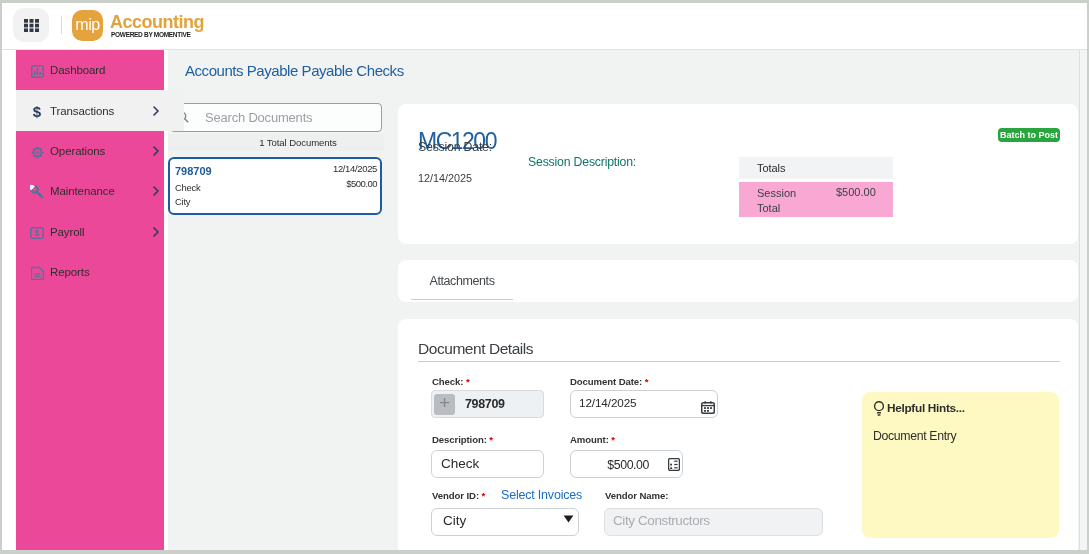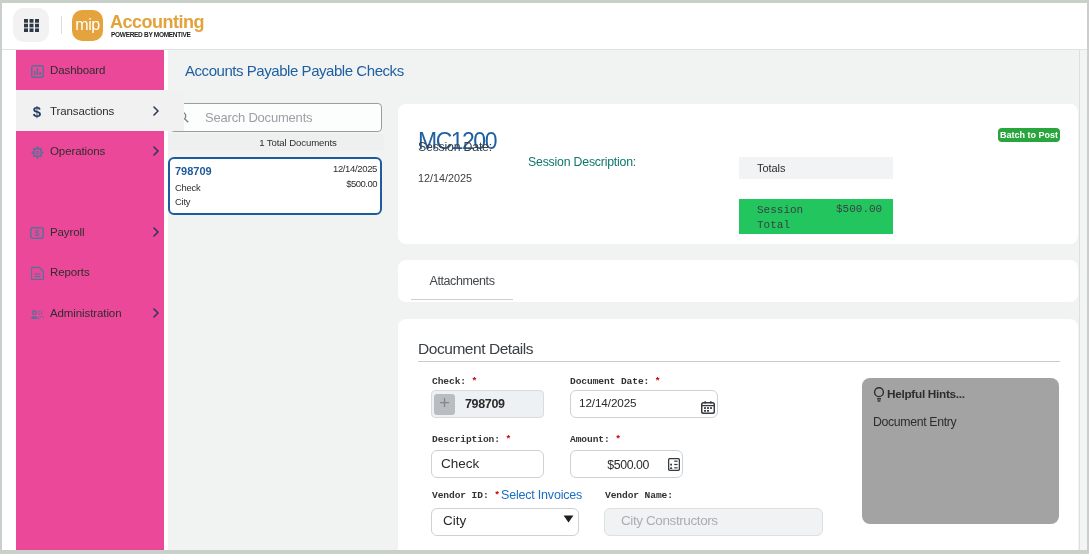--- a/index.html
+++ b/index.html
@@ -53,47 +53,47 @@
 #attcard { top:260px; height:42px; }
 #detcard { top:319px; height:235px; border-bottom-left-radius:0; border-bottom-right-radius:0; }
 
 
 #mc { left:418px; top:128px; font-size:23px; letter-spacing:-1.5px; color:#1d5f9f; z-index:3; }
 #sdlbl { left:418px; top:140px; font-size:12.3px; letter-spacing:-0.2px; color:#3c4043; z-index:3; }
 #sdval { left:418px; top:172px; font-size:10.8px; letter-spacing:0px; color:#3c4043; z-index:3; }
 #sdesc { left:528px; top:155px; font-size:12.3px; letter-spacing:-0.2px; color:#0f766e; z-index:3; }
 #totals { left:739px; top:157px; width:154px; z-index:3; }
 #tot-h { background:#f2f3f5; height:22px; font-size:11px; letter-spacing:-0.05px; font-weight:normal; color:#2c2c2c; padding:5px 0 0 18px; }
-#tot-r { background:#22c55e; margin-top:20px; height:35px; font-size:11px; letter-spacing:0px; color:#3c4043; padding-top:3px; position:relative;font-family:Liberation Mono, monospace; }
+#tot-r { background:#f9a8d4; margin-top:3px; height:35px; font-size:11px; letter-spacing:0px; color:#3c4043; padding-top:3px; position:relative; }
 #tot-r .c1 { position:absolute; left:18px; top:4px; line-height:15px; }
 #tot-r .c2 { position:absolute; left:97px; top:4px; }
 #badge { left:998px; top:128px; width:62px; height:14px; background:#28a53c; border-radius:4px; color:#fff; font-size:9px; font-weight:bold; text-align:center; line-height:14px; z-index:3; }
 
 
 #atttab { left:411px; top:260px; width:102px; height:40px; border-bottom:1px solid #cbcdcf; z-index:3; text-align:center; font-size:12.5px; letter-spacing:-0.4px; color:#43474b; line-height:42px; }
 
 
 #ddtitle { left:418px; top:340px; font-size:15.5px; letter-spacing:-0.45px; color:#3b4045; z-index:3; }
 #ddrule { left:418px; top:361px; width:642px; height:1px; background:#c9cbcd; z-index:3; }
-.flbl { position:absolute; z-index:3; font-size:9.6px; letter-spacing:-0.1px; font-weight:bold; color:#333;font-family:Liberation Mono, monospace; }
+.flbl { position:absolute; z-index:3; font-size:9.6px; letter-spacing:-0.1px; font-weight:bold; color:#333; }
 .flbl .req { color:#c00; }
 .finput { position:absolute; z-index:3; background:#fff; border:1px solid #ccd1d5; border-radius:6px; font-size:11px; letter-spacing:-0.1px; color:#2b2b2b; }
 #chkgrp { left:431px; top:390px; width:113px; height:28px; background:#eef1f3; border:1px solid #d9dcdf; border-radius:4px; z-index:3; }
 #plusbtn { position:absolute; left:2px; top:3px; width:21px; height:21px; background:#b9bdc2; border-radius:3px; color:#85888b; font-size:19px; font-weight:normal; text-align:center; line-height:17px; }
 #chknum { position:absolute; left:33px; top:6px; font-size:12.5px; letter-spacing:-0.35px; font-weight:bold; color:#2b2b2b; }
 #datein { left:570px; top:390px; width:148px; height:28px; line-height:24px; padding-left:8px; font-size:11.7px; }
 #descin { left:431px; top:450px; width:113px; height:28px; line-height:26px; padding-left:9px; font-size:13.5px; letter-spacing:0; }
 #amtin { left:570px; top:450px; width:113px; height:28px; font-size:12.3px; letter-spacing:-0.4px; }
 #amttxt { position:absolute; right:33px; top:5px; }
 #vendsel { left:431px; top:508px; width:148px; height:28px; line-height:24px; padding-left:11px; font-size:13.5px; letter-spacing:0; }
-#vnamein { left:604px; top:508px; width:219px; height:28px; line-height:24px; padding-left:16px; background:#f0f2f3; border-color:#dde0e3; color:#a9aeb3; font-size:13.5px; letter-spacing:-0.4px; }
+#vnamein { left:604px; top:508px; width:219px; height:28px; line-height:24px; padding-left:8px; background:#f0f2f3; border-color:#dde0e3; color:#a9aeb3; font-size:13.5px; letter-spacing:-0.4px; }
 #selinv { left:501px; top:488px; font-size:12.5px; letter-spacing:-0.2px; color:#1b6ec2; z-index:3; }
 
 
-#hints { left:862px; top:378px; width:197px; height:146px; background:#a3a3a3; border-radius:8px; z-index:3; font-size:12.3px; letter-spacing:-0.15px; color:#3c3c3c; }
+#hints { left:862px; top:392px; width:197px; height:146px; background:#fef9c3; border-radius:8px; z-index:3; font-size:12.3px; letter-spacing:-0.15px; color:#3c3c3c; }
 #hintstitle { position:absolute; left:25px; top:8.5px; font-size:11.8px; letter-spacing:-0.3px; font-weight:bold; color:#2d2d2d; }
 #hintsbulb { position:absolute; left:11px; top:9px; }
 #hintssub { position:absolute; left:11px; top:37px; font-size:12.3px; letter-spacing:-0.35px; font-weight:normal; color:#2d2d2d; }
 #hintsbody { position:absolute; left:11px; top:52px; line-height:15.5px; }
 </style>
 </head>
 <body>
 <div class="abs" id="header"></div>
 <div class="abs" id="gridbtn"></div>
 <svg class="abs" id="gridicon" width="15" height="13" viewBox="0 0 15 13">
@@ -148,20 +148,33 @@
           </g>
           <circle cx="6.5" cy="6.5" r="3.9" fill="none" stroke="#5b7098" stroke-width="1.7"></circle>
           <circle cx="6.5" cy="6.5" r="1.3" fill="none" stroke="#5b7098" stroke-width="1.1"></circle>
         </svg>
       </span>
     <span class="lb">Operations</span>
     <span class="ch"><svg width="6" height="10" viewBox="0 0 6 10">
           <path d="M1 1 L5 5 L1 9" fill="none" stroke="#2c3a57" stroke-width="1.6" stroke-linecap="round" stroke-linejoin="round"></path>
         </svg></span>
   </div>
+  <div class="mi" style="top:121px">
+    <span class="ic">
+        <svg width="14" height="14" viewBox="0 0 14 14">
+          <circle cx="4.6" cy="4.6" r="3.1" fill="none" stroke="#5b7098" stroke-width="2.2"></circle>
+          <rect x="-1" y="-1" width="5" height="5" fill="#fff" transform="rotate(45 1.2 1.2)"></rect>
+          <line x1="6.8" y1="6.8" x2="12" y2="12" stroke="#5b7098" stroke-width="2.8" stroke-linecap="round"></line>
+        </svg>
+      </span>
+    <span class="lb">Maintenance</span>
+    <span class="ch"><svg width="6" height="10" viewBox="0 0 6 10">
+          <path d="M1 1 L5 5 L1 9" fill="none" stroke="#2c3a57" stroke-width="1.6" stroke-linecap="round" stroke-linejoin="round"></path>
+        </svg></span>
+  </div>
   <div class="mi" style="top:162px">
     <span class="ic">
         <svg width="14" height="14" viewBox="0 0 14 14">
           <rect x="0.75" y="1.75" width="12.5" height="10.5" rx="2" fill="none" stroke="#5b7098" stroke-width="1.5"></rect>
           <text x="7" y="10.2" font-size="9" font-weight="bold" fill="#5b7098" text-anchor="middle" font-family="Liberation Sans">$</text>
         </svg>
       </span>
     <span class="lb">Payroll</span>
     <span class="ch"><svg width="6" height="10" viewBox="0 0 6 10">
           <path d="M1 1 L5 5 L1 9" fill="none" stroke="#2c3a57" stroke-width="1.6" stroke-linecap="round" stroke-linejoin="round"></path>
@@ -169,34 +182,20 @@
   </div>
   <div class="mi" style="top:202px">
     <span class="ic">
         <svg width="13" height="14" viewBox="0 0 13 14">
           <path d="M1 1.5 h7 l4 4 v7 a1 1 0 01-1 1 h-10 a1 1 0 01-1-1 v-10 a1 1 0 011-1z" fill="none" stroke="#5b7098" stroke-width="1.4" transform="translate(0.4,0)"></path>
           <line x1="3.5" y1="8" x2="9.5" y2="8" stroke="#5b7098" stroke-width="1.2"></line>
           <line x1="3.5" y1="10.5" x2="9.5" y2="10.5" stroke="#5b7098" stroke-width="1.2"></line>
         </svg>
       </span>
     <span class="lb">Reports</span>
-  </div>
-  <div class="mi" style="top:243px">
-    <span class="ic">
-        <svg width="15" height="11" viewBox="0 0 15 11">
-          <circle cx="4.6" cy="3.4" r="2" fill="none" stroke="#5b7098" stroke-width="1.4"></circle>
-          <path d="M1.2 10.4 a3.4 3.4 0 016.8 0 z" fill="#5b7098"></path>
-          <circle cx="10.8" cy="3.8" r="1.7" fill="none" stroke="#5b7098" stroke-width="1.2" stroke-dasharray="1.6 1.1"></circle>
-          <path d="M9 10.4 a2.9 2.9 0 015.8 0" fill="none" stroke="#5b7098" stroke-width="1.2" stroke-dasharray="1.6 1.1"></path>
-        </svg>
-      </span>
-    <span class="lb">Administration</span>
-    <span class="ch"><svg width="6" height="10" viewBox="0 0 6 10">
-          <path d="M1 1 L5 5 L1 9" fill="none" stroke="#2c3a57" stroke-width="1.6" stroke-linecap="round" stroke-linejoin="round"></path>
-        </svg></span>
   </div>
 </div>
 
 <div class="abs" id="main"></div>
 <div class="abs" id="scrolltrack"></div>
 <div class="abs" id="pagetitle">Accounts Payable Payable Checks</div>
 
 <div class="abs" id="searchbox"></div>
 <svg class="abs" id="searchic" width="12" height="12" viewBox="0 0 12 12">
     <circle cx="5" cy="5" r="3.7" fill="none" stroke="#7b8085" stroke-width="1.4"></circle>

